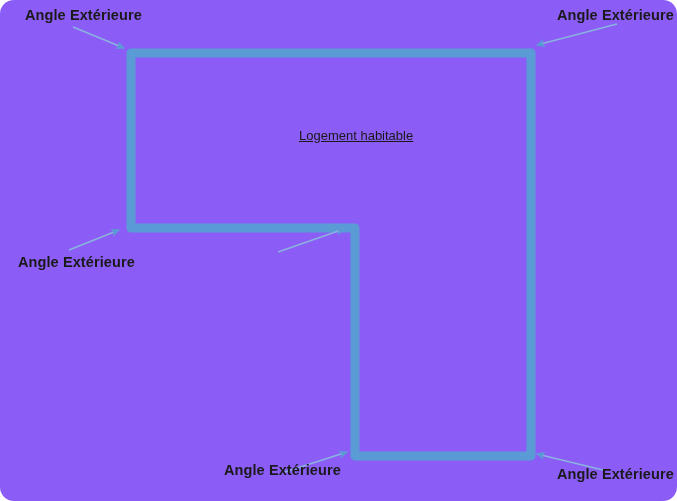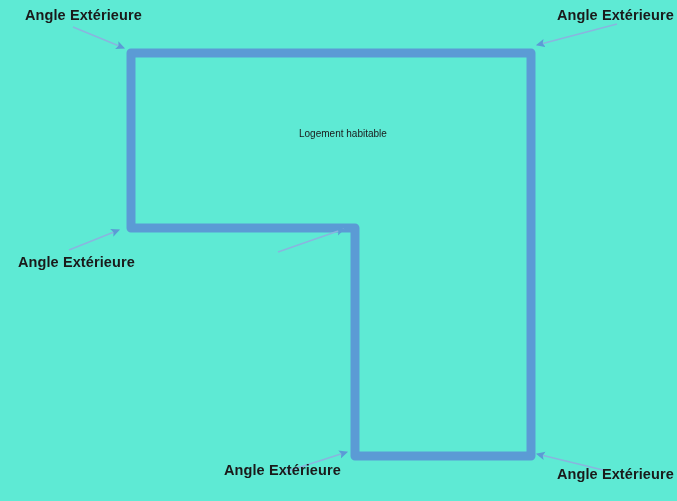--- a/index.html
+++ b/index.html
@@ -8,46 +8,48 @@
     padding: 0;
     background: #ffffff;
   }
   body {
     font-family: "Liberation Sans", sans-serif;
   }
   #canvas {
     position: relative;
     width: 677px;
     height: 501px;
-    background: #5eead4;
+    background: #8b5cf6;
     overflow: hidden;
+    border-radius: 14px;
   }
   #diagram-svg {
     position: absolute;
     left: 0;
     top: 0;
     width: 677px;
     height: 501px;
   }
   .label {
     position: absolute;
     font-family: "Liberation Sans", sans-serif;
     font-size: 14.5px;
     font-weight: 600;
     color: #1a1a1a;
     white-space: nowrap;
     letter-spacing: 0.1px;
   }
   .room-label {
     position: absolute;
     font-family: "Liberation Sans", sans-serif;
-    font-size: 10px;
+    font-size: 13px;
     font-weight: 400;
     color: #1a1a1a;
     white-space: nowrap;
+    text-decoration: underline;
   }
   #label-top-left    { left: 25px;  top: 7px;   }
   #label-top-right   { left: 557px; top: 7px;   }
   #label-mid-left    { left: 18px;  top: 254px; }
   #label-interior    { left: 224px; top: 256px; }
   #label-bottom-left { left: 224px; top: 462px; }
   #label-bottom-right{ left: 557px; top: 466px; }
   #label-room        { left: 299px; top: 128px; }
 </style>
 </head>

